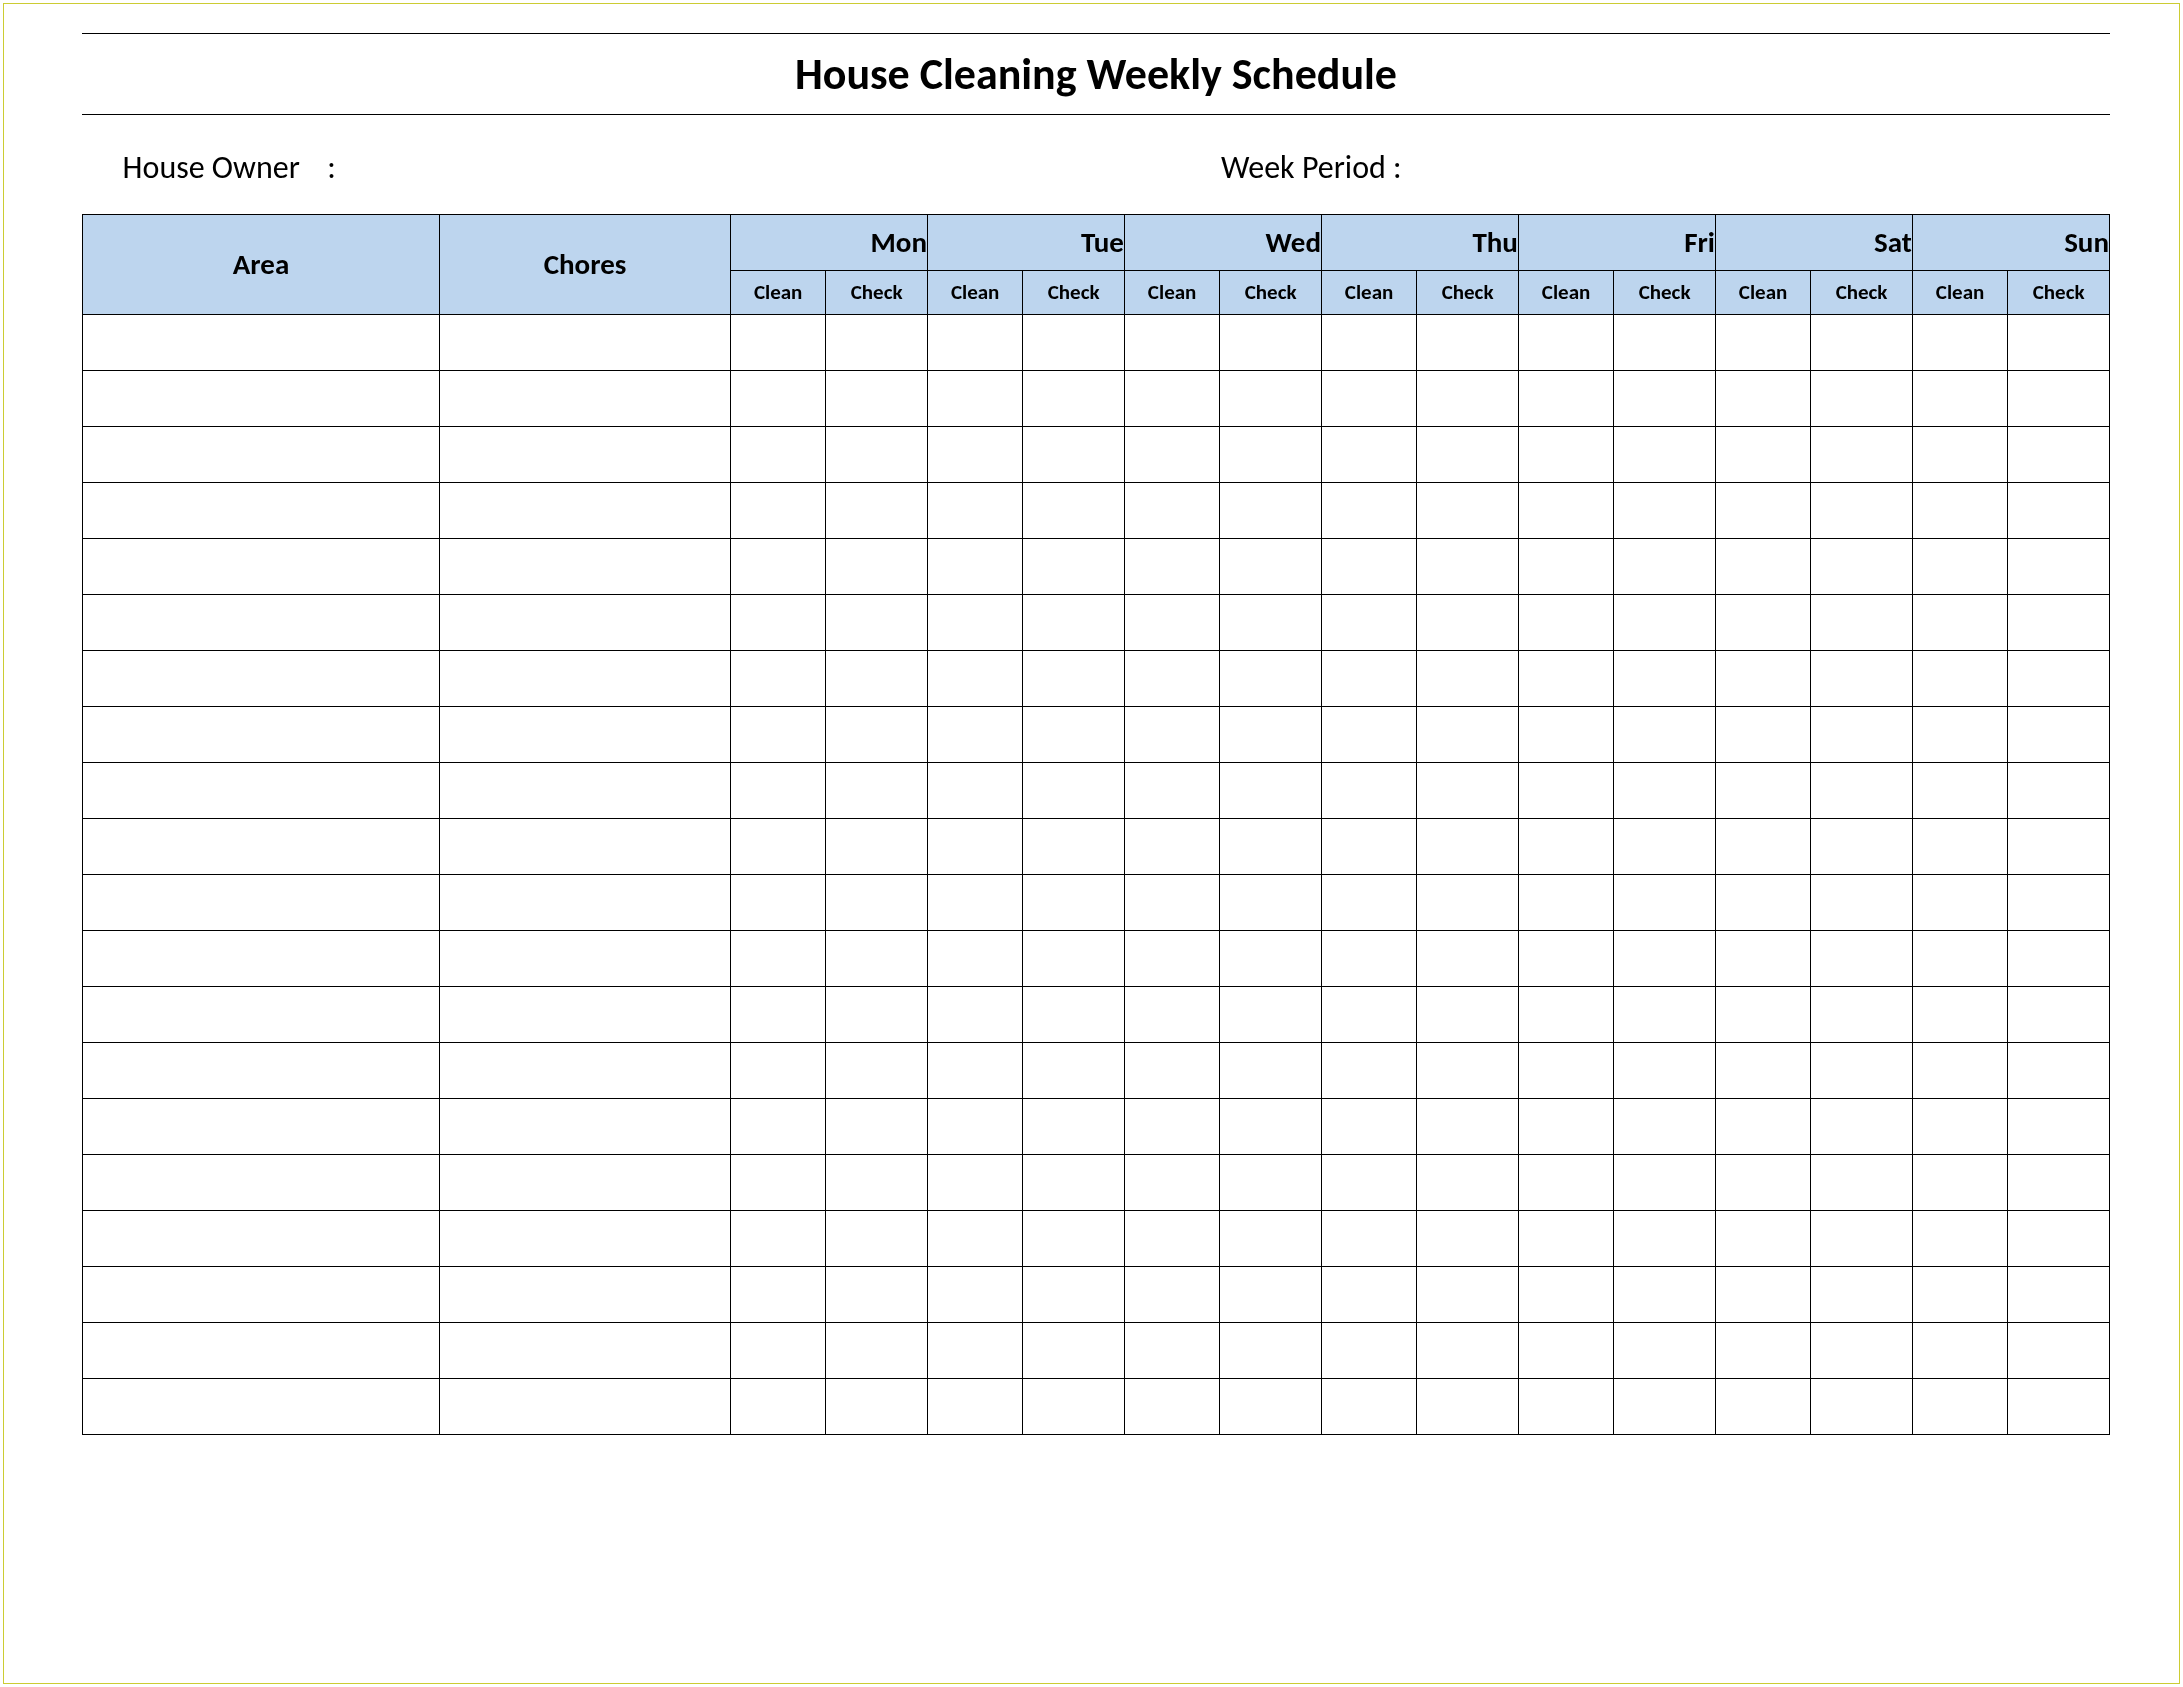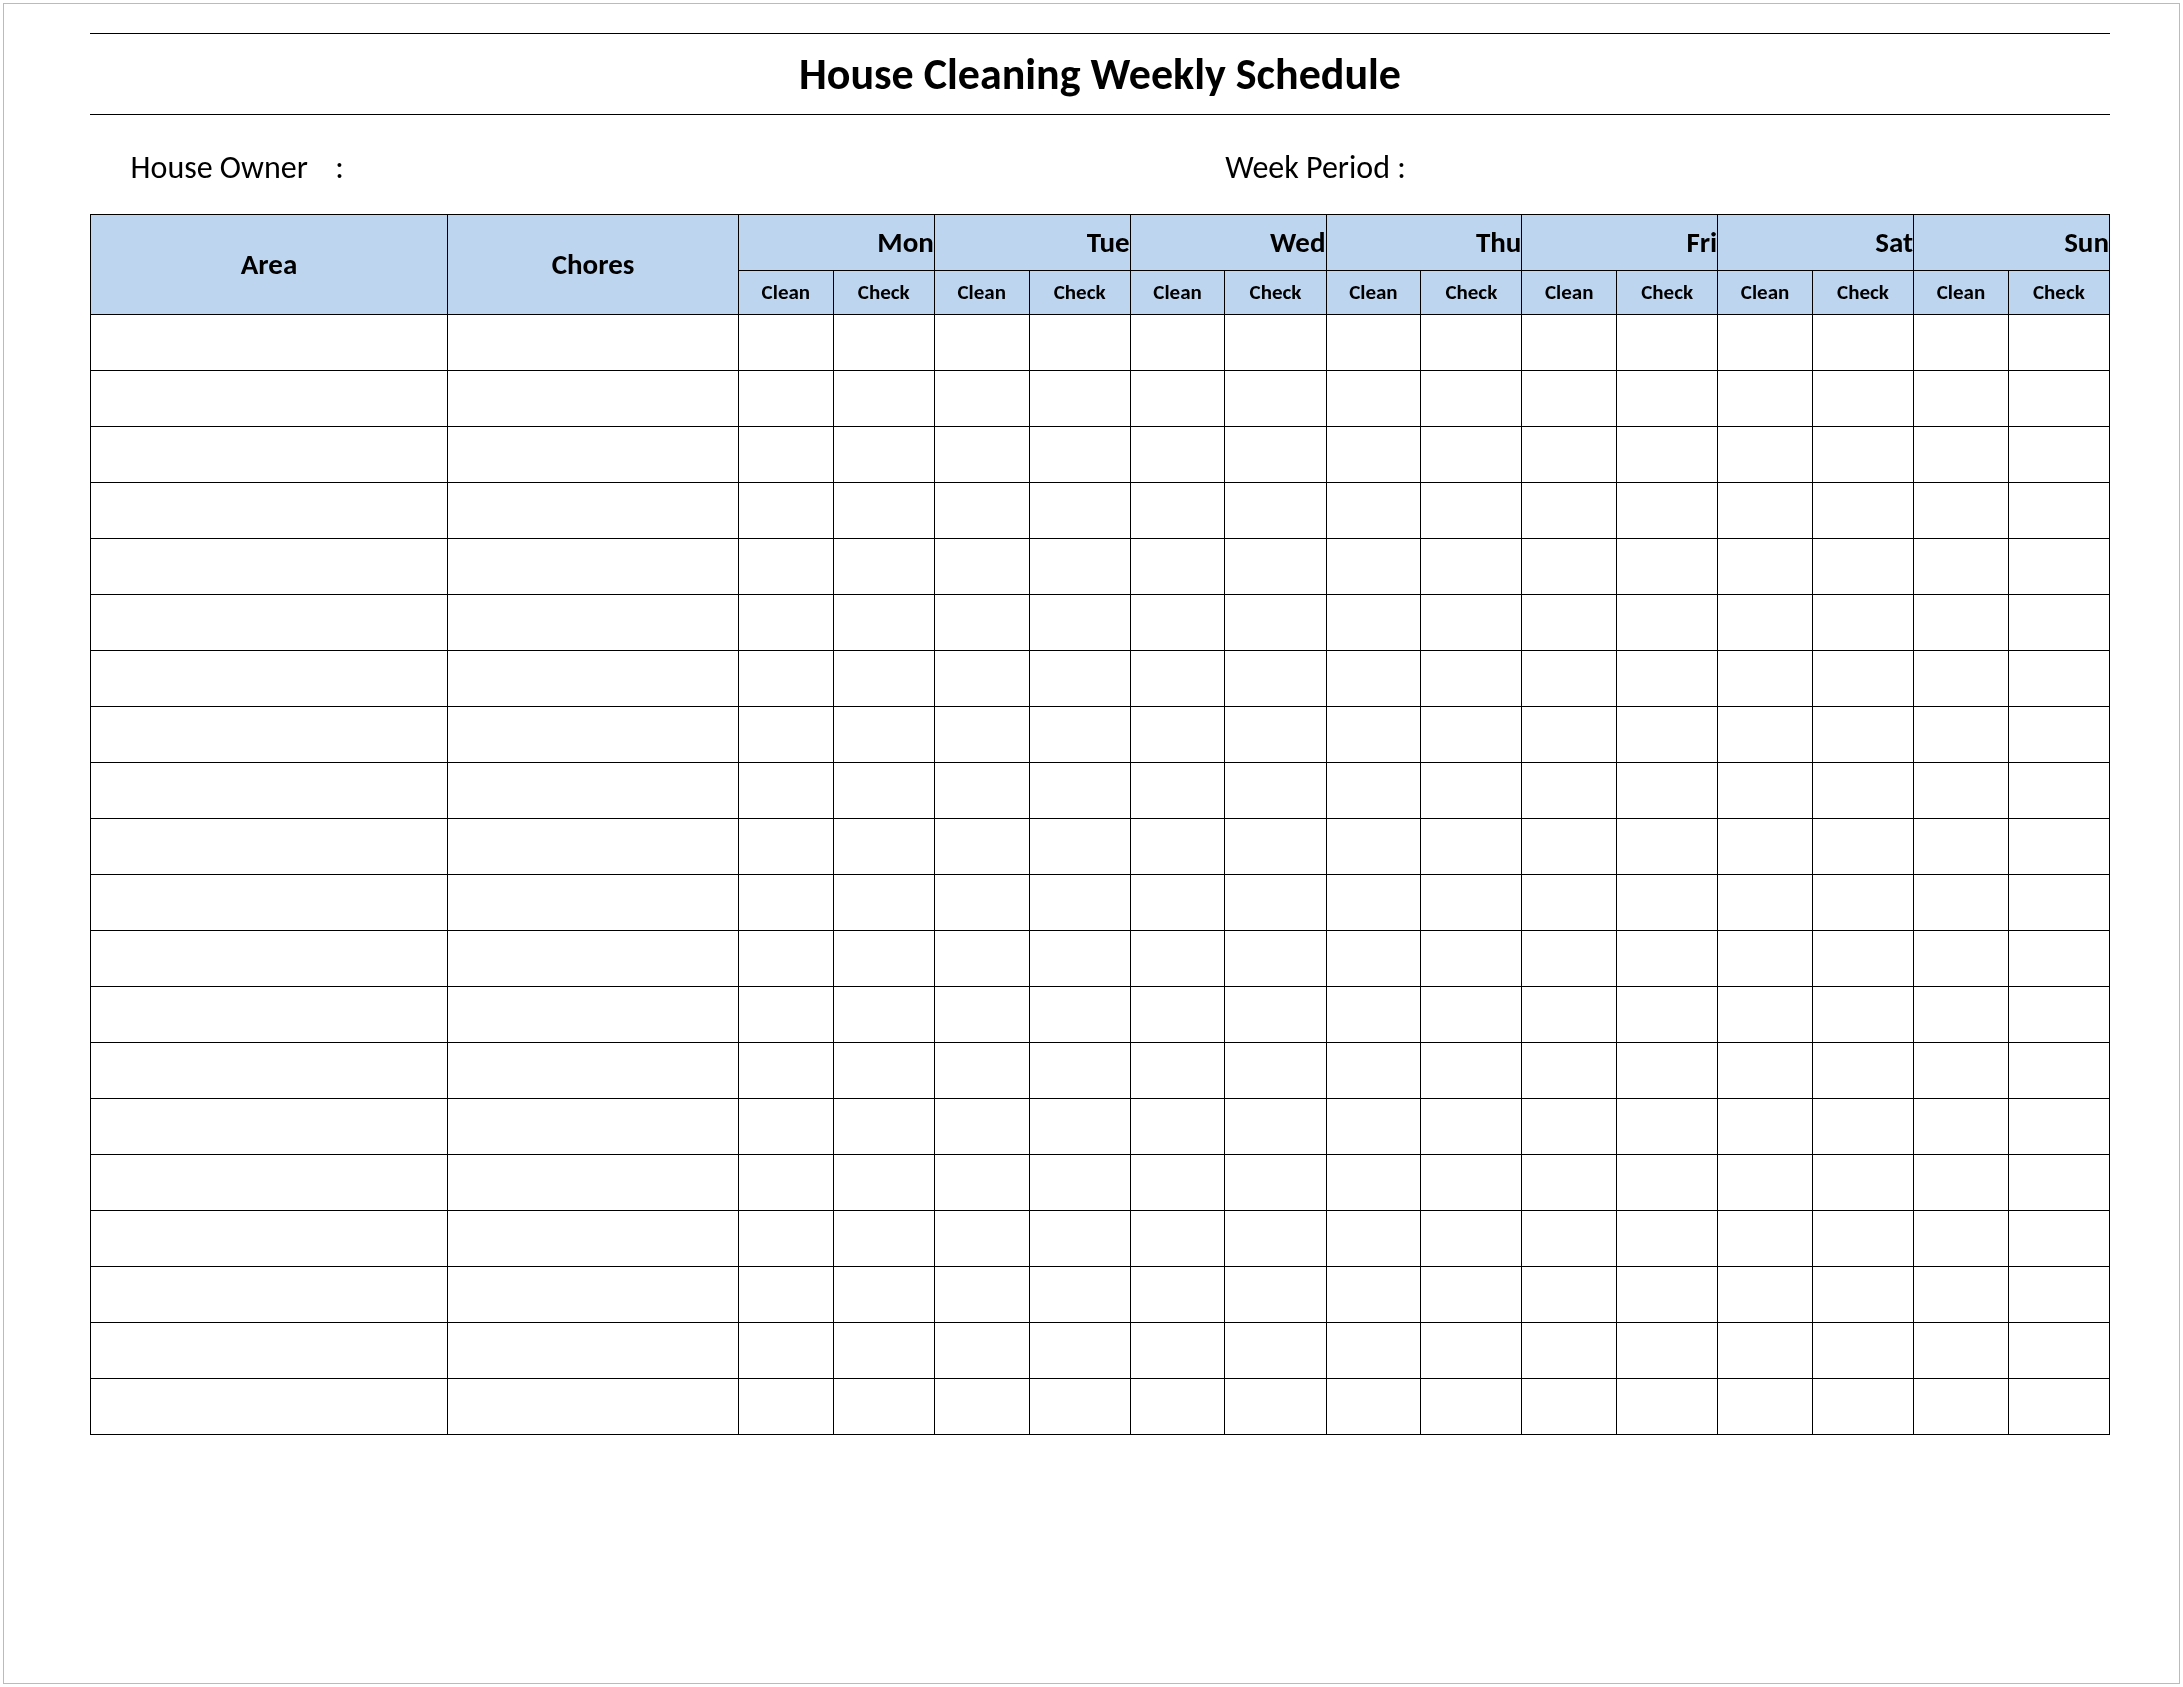--- a/index.html
+++ b/index.html
@@ -18,21 +18,21 @@
       position: absolute;
       top: 2.6px;
       left: 2.6px;
       right: 2.6px;
       bottom: 2.6px;
       border: 1.3px solid #cccc33;
     }
     .content {
       position: absolute;
       top: 33px;
-      left: 90px;
+      left: 82px;
       right: 73px;
     }
     .title-section {
       border-top: 1.3px solid #000;
       border-bottom: 1.3px solid #000;
       padding: 13.2px 0;
       text-align: center;
     }
     .title {
       font-size: 44px;

